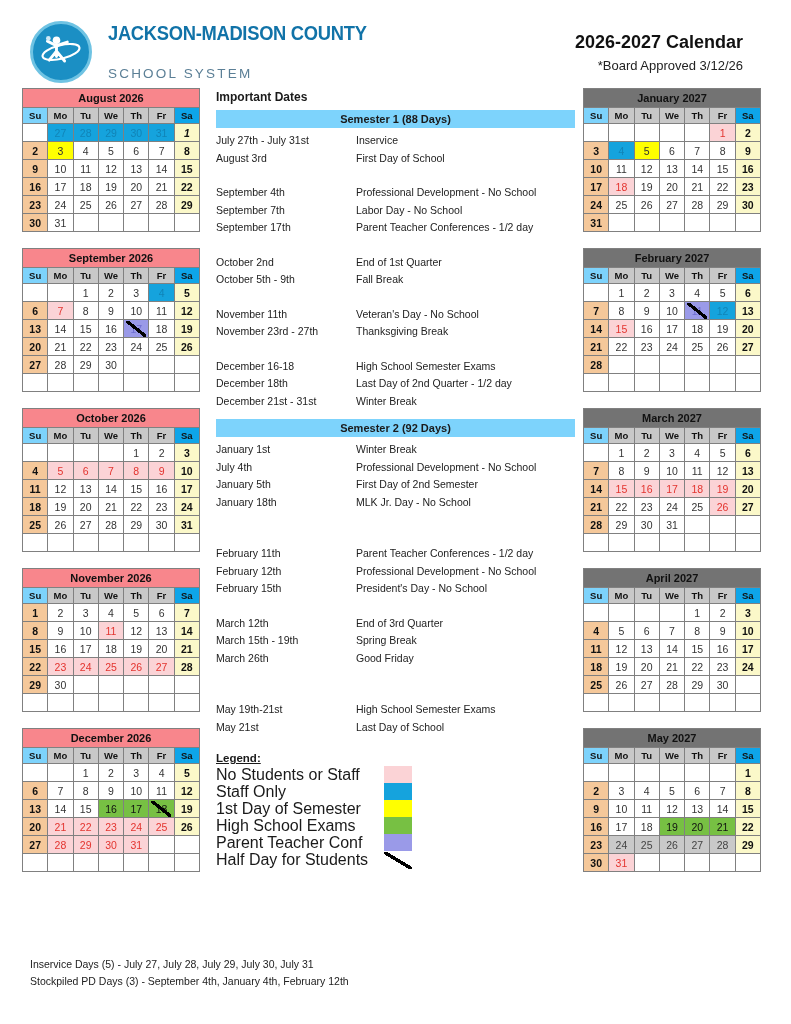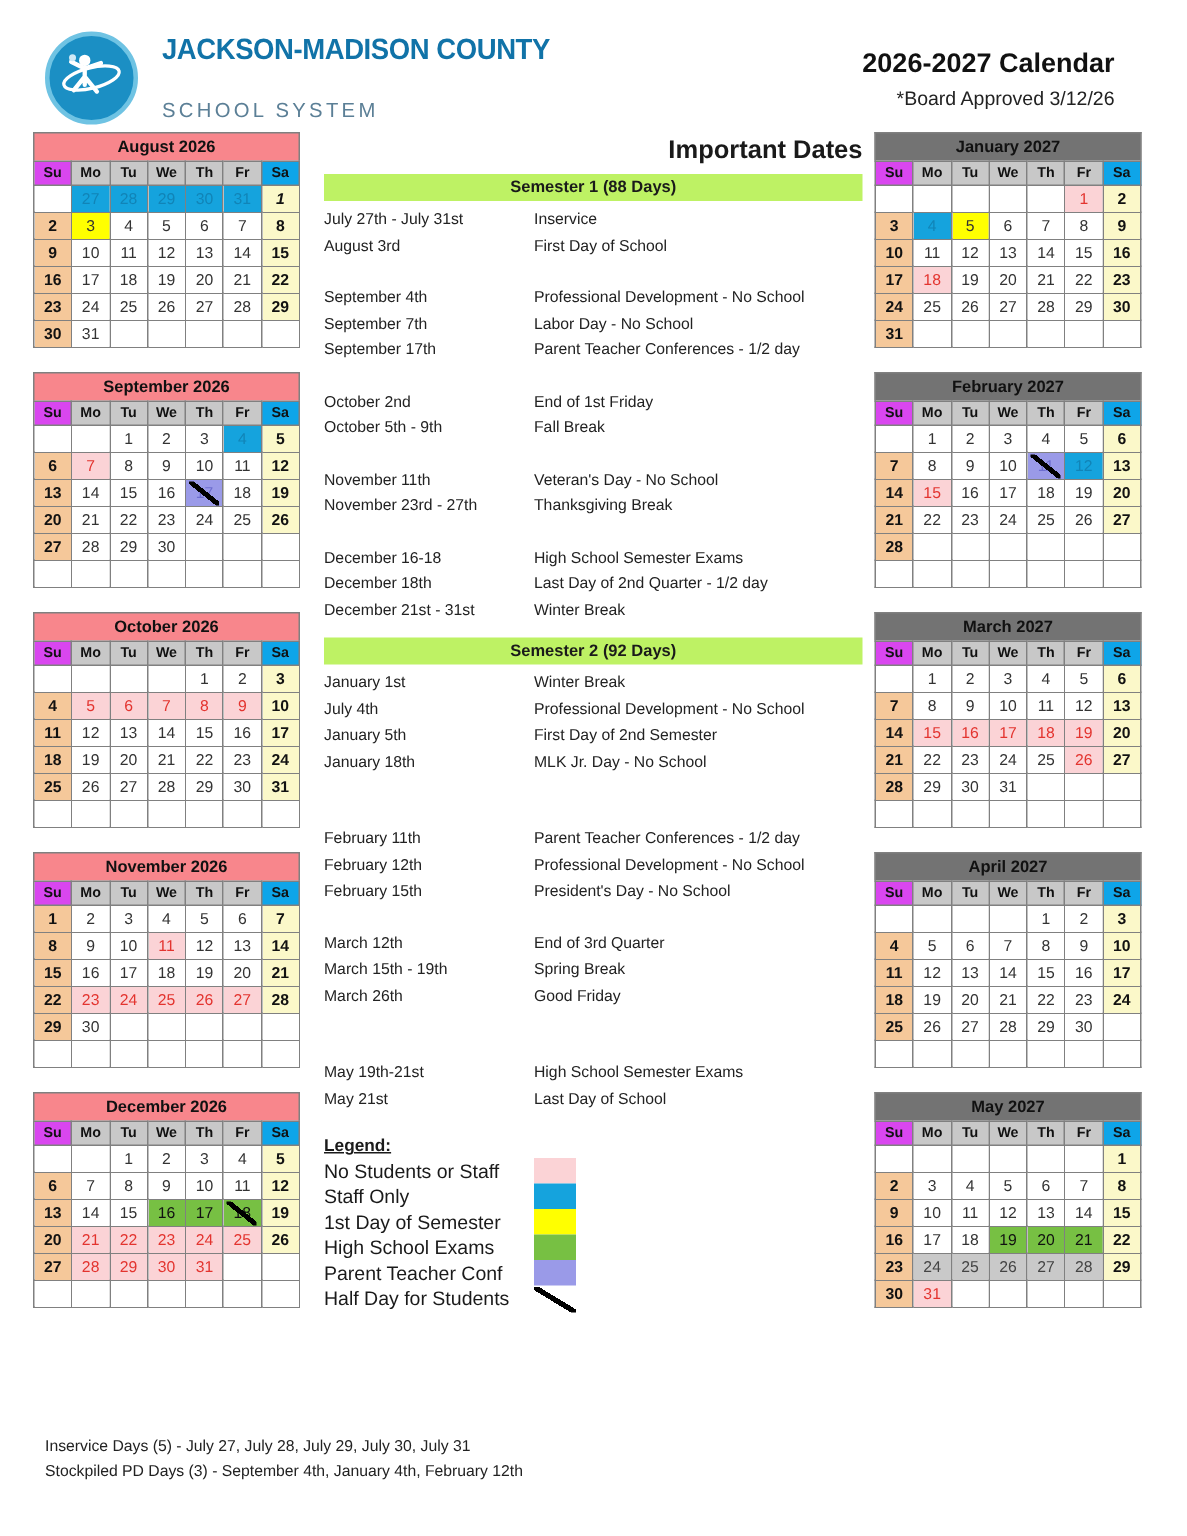--- a/index.html
+++ b/index.html
@@ -52,21 +52,21 @@
     font-size: 11px; font-weight: bold; color:#111;
     padding: 3px 0 3px 0;
     border: 1px solid #808080; border-bottom: none;
   }
   .cap-fall   { background:#f8868c; }
   .cap-spring { background:#737373; }
   .dow {
     background:#c8c8c8; font-size:9.5px; font-weight:bold;
     text-align:center; padding: 2px 0; height:15px; color:#111;
   }
-  .dow.su { background:#d946ef; }
+  .dow.su { background:#7dd3fc; }
   .dow.sa { background:#0ea5e9; }
   .day {
     height: 18px; text-align:center; font-size:10.5px;
     padding:0; color:#333; background:#ffffff; position:relative;
   }
   .day.su { background:#f5c89a; font-weight:bold; color:#111; }
   .day.sa { background:#fbf8c9; font-weight:bold; color:#111; }
   .day.empty { background:#ffffff; }
   .day.su.empty, .day.sa.empty { color:transparent; }
 
@@ -78,36 +78,36 @@
   .t-ptc        { background:#9a9ae8 !important; color:#6d6dcf !important; }
   .t-past       { background:#c9c9c9 !important; color:#444 !important; }
   .halfday::after {
     content:""; position:absolute; left:2px; top:1px;
     width: 20px; height: 16px;
     background: linear-gradient(to top right, transparent 45%, #000 45%, #000 58%, transparent 58%);
     pointer-events:none;
   }
 
   
-  .imp-title { text-align:right; font-size:17px; font-weight:bold; margin: 2px 0 6px 0; }
+  .imp-title { text-align:left; font-size:12px; font-weight:bold; margin: 2px 0 6px 0; }
   .sem-bar {
-    background:#bef264; text-align:center; font-weight:bold;
+    background:#7dd3fc; text-align:center; font-weight:bold;
     font-size:11px; padding: 3px 0; margin-bottom: 4px;
   }
   .date-row { display:flex; font-size:10.5px; line-height:17.5px; color:#222; }
   .date-row .d { width: 140px; flex:0 0 140px; }
   .date-row .e { flex:1 1 auto; }
   .gap { height: 17px; }
   .gap-sm { height: 9px; }
 
   
   .legend { margin-top: 16px; position:relative; }
   .legend-title { font-size:11.5px; font-weight:bold; text-decoration:underline; margin-bottom:2px; }
   .legend-body { display:flex; }
-  .legend-labels { font-size:13px; line-height:17px; }
+  .legend-labels { font-size:16px; line-height:17px; }
   .legend-swatches { margin-left: 16px; width: 28px; }
   .sw { width:28px; height:17px; display:block; }
   .sw-line { width:28px; height:19px; display:block; position:relative; }
   .sw-line::after {
     content:""; position:absolute; left:0; bottom:1px; width:28px; height:17px;
     background: linear-gradient(to top right, transparent 44%, #000 44%, #000 56%, transparent 56%);
   }
 
   
   .footer { position:absolute; left: 30px; bottom: 34px; font-size:10.5px; line-height: 17px; color:#222; }
@@ -513,21 +513,21 @@
             <div class="d">September 7th</div>
             <div class="e">Labor Day - No School</div>
           </div>
           <div class="date-row">
             <div class="d">September 17th</div>
             <div class="e">Parent Teacher Conferences - 1/2 day</div>
           </div>
           <div class="gap"></div>
           <div class="date-row">
             <div class="d">October 2nd</div>
-            <div class="e">End of 1st Friday</div>
+            <div class="e">End of 1st Quarter</div>
           </div>
           <div class="date-row">
             <div class="d">October 5th - 9th</div>
             <div class="e">Fall Break</div>
           </div>
           <div class="gap"></div>
           <div class="date-row">
             <div class="d">November 11th</div>
             <div class="e">Veteran's Day - No School</div>
           </div>

